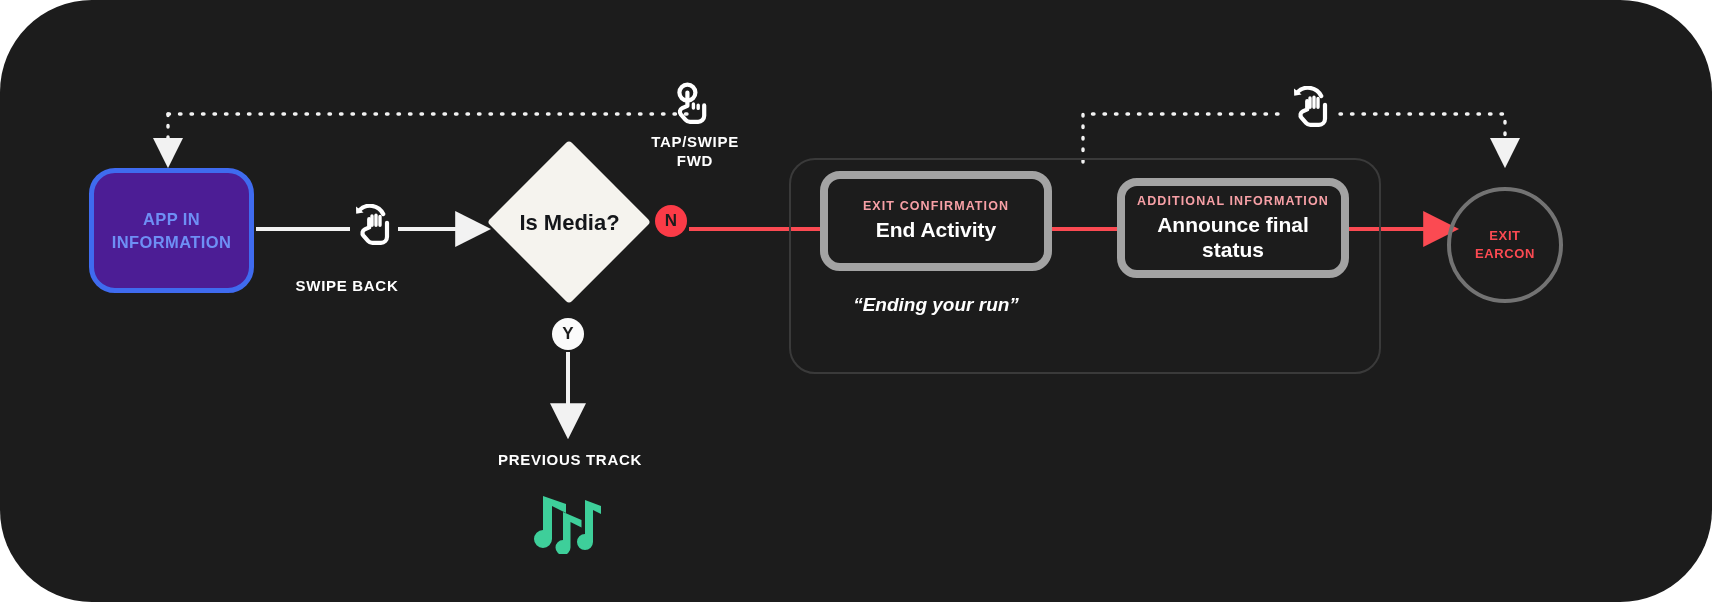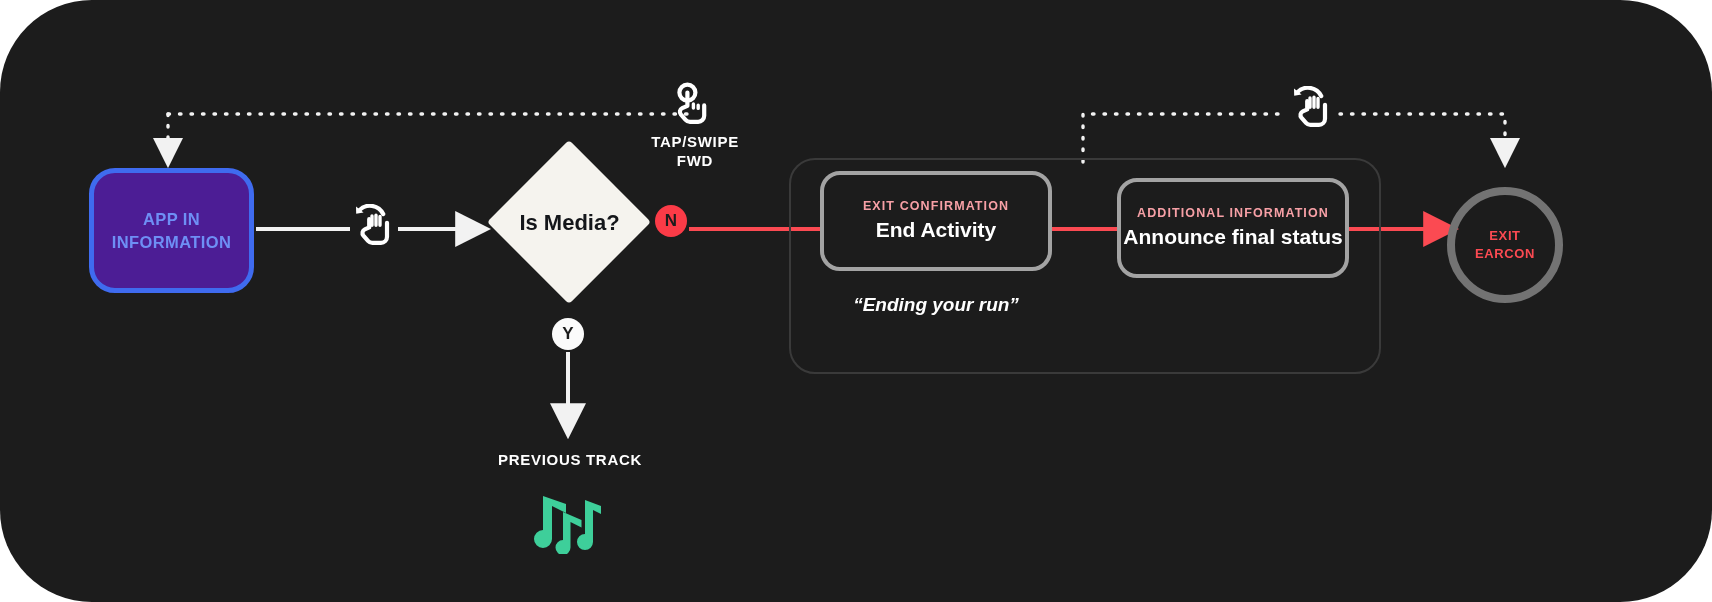--- a/index.html
+++ b/index.html
@@ -48,21 +48,21 @@
   #badge-y{left:552px;top:318px;width:32px;height:32px;background:#fbfbfb;color:#1c1c1c;}
 
   
   #group-panel{
     left:789px;top:158px;width:588px;height:212px;
     border:2px solid #3a3a3a;border-radius:26px;background:transparent;
   }
 
   
   .rcard{
-    border:4px solid #a3a3a3;border-radius:20px;background:#1c1c1c;
+    border:8px solid #a3a3a3;border-radius:20px;background:#1c1c1c;
     box-sizing:border-box;display:flex;flex-direction:column;
     align-items:center;justify-content:center;text-align:center;
   }
   #card-1{left:820px;top:171px;width:232px;height:100px;}
   #card-2{left:1117px;top:178px;width:232px;height:100px;}
   .rcard .eyebrow{
     color:#f7a0a6;font-weight:bold;font-size:12.5px;letter-spacing:1.1px;
     margin-bottom:4px;
   }
   .rcard .title{color:#ffffff;font-weight:bold;font-size:21px;line-height:1.2;}
@@ -70,21 +70,21 @@
   .quote{
     color:#ffffff;font-style:italic;font-weight:bold;font-size:19px;
     text-align:center;line-height:1.35;
   }
   #quote-1{left:820px;top:292px;width:232px;}
   #quote-2{left:1110px;top:292px;width:246px;}
 
   
   #earcon{
     left:1447px;top:187px;width:116px;height:116px;border-radius:50%;
-    border:8px solid #737373;box-sizing:border-box;
+    border:4px solid #737373;box-sizing:border-box;
     display:flex;align-items:center;justify-content:center;
     color:#fb4a52;font-weight:bold;font-size:13px;letter-spacing:.6px;
     text-align:center;line-height:1.35;
   }
 
   
   .caps{
     color:#ffffff;font-weight:bold;font-size:15px;letter-spacing:.7px;
     text-align:center;line-height:1.28;
   }
@@ -142,20 +142,21 @@
 
   <div class="abs gicon" style="left:350px;top:204px;">
     <svg width="48" height="48" viewBox="0 0 24 24" xmlns="http://www.w3.org/2000/svg">
       <path d="M4.6 3.2 A7.4 7.4 0 0 1 16.6 5.0" fill="none" stroke="#ffffff" stroke-width="2.1" stroke-linecap="round"></path>
       <path d="M3.0 1.2 L3.1 4.9 L6.8 4.3 z" fill="#ffffff"></path>
       <path d="M11.0 6.0 v4.6 M13.0 5.6 v5.0 M15.0 6.2 v4.4" stroke="#ffffff" stroke-width="1.7" stroke-linecap="round"></path>
       <path d="M9.6 7.6 v4.1 l-2.2 1.0 a2 2 0 0 0 -0.7 3.1 l2.3 2.6 a3 3 0 0 0 2.2 1.0 h4.3 a3 3 0 0 0 3 -3 V9.4" fill="none" stroke="#ffffff" stroke-width="2.1" stroke-linejoin="round" stroke-linecap="round"></path>
     </svg>
   </div>
 
+  <div id="lbl-swipe-back" class="abs caps nosel">SWIPE BACK</div>
 
   <div id="diamond-wrap" class="abs nosel">
     <div id="diamond-shape"></div>
     <div id="diamond-label">Is Media?</div>
   </div>
 
   <div id="badge-n" class="abs badge nosel">N</div>
   <div id="badge-y" class="abs badge nosel">Y</div>
 
   <div class="abs gicon" style="left:665px;top:82px;">

